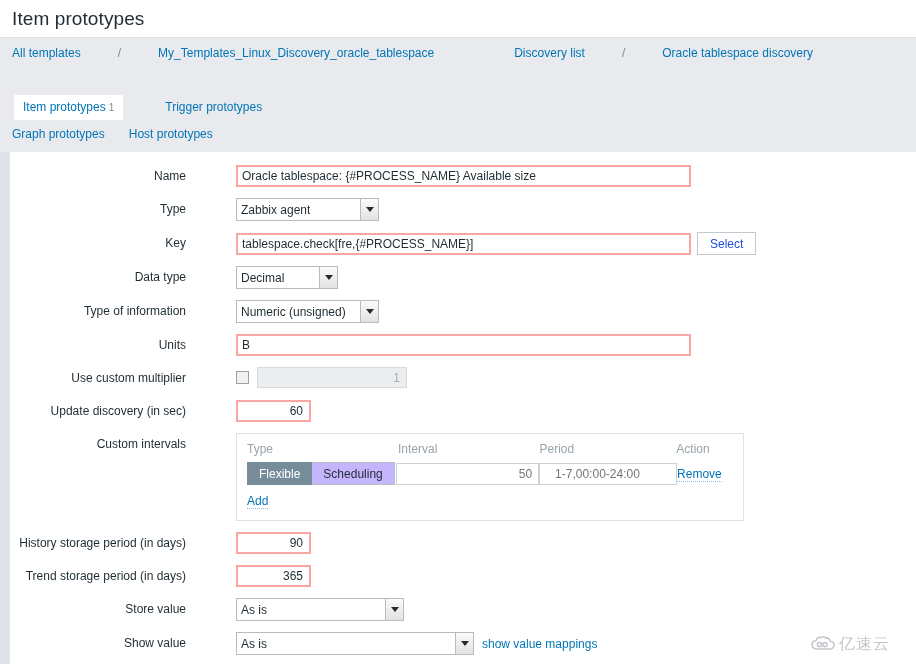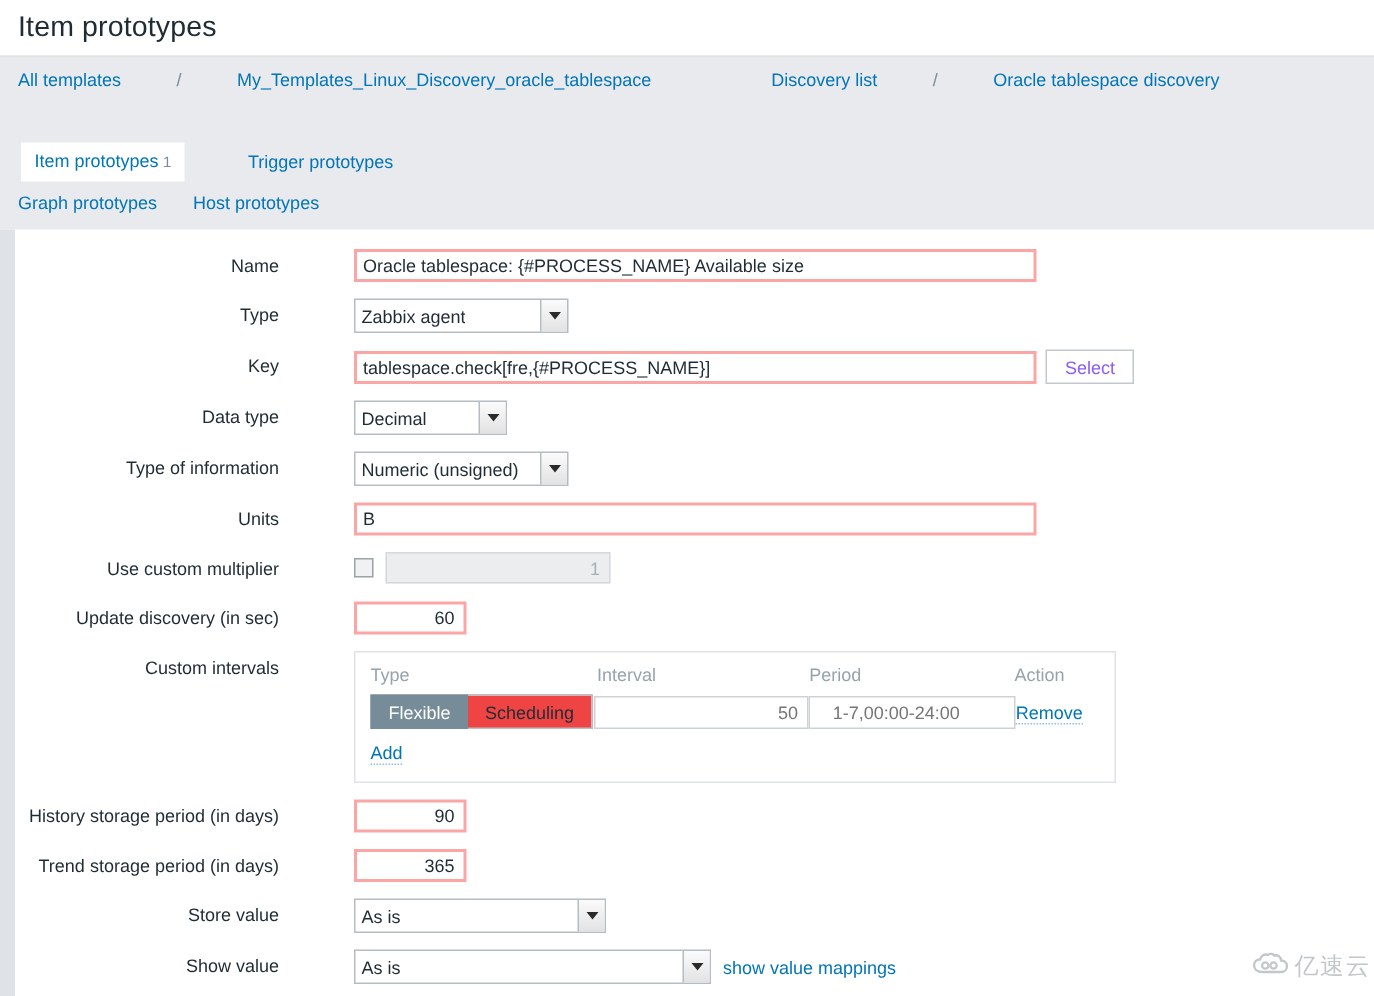--- a/index.html
+++ b/index.html
@@ -174,21 +174,21 @@
   .sel-store  { width: 168px; }
   .sel-show   { width: 238px; }
 
   .btn {
     height: 23px;
     padding: 0 12px;
     border: 1px solid #c3c8cc;
     background: #ffffff;
     font-family: "Liberation Sans", sans-serif;
     font-size: 12px;
-    color: #8b5cf6;
+    color: #1d4ed8;
     cursor: pointer;
     margin-left: 6px;
   }
 
   .cbx {
     width: 13px; height: 13px;
     border: 1px solid #9aa3aa;
     background: #f1f1f1;
     box-sizing: border-box;
     display: inline-block;
@@ -230,21 +230,21 @@
 
   .toggle { display: inline-flex; }
   .tg {
     height: 23px;
     line-height: 23px;
     padding: 0 11px;
     font-size: 12px;
     border: 1px solid #b8c0c6;
     box-sizing: border-box;
     cursor: pointer;
-    background: #ef4444;
+    background: #c4b5fd;
     color: #1f2c33;
   }
   .tg.on {
     background: #768d99;
     color: #ffffff;
     border-color: #768d99;
   }
   .tg + .tg { border-left: none; }
 
   input.ci-int {
@@ -323,21 +323,21 @@
     align-items: flex-start;
     justify-content: center;
     padding-top: 3px;
     box-sizing: border-box;
     flex: none;
   }
 
   
   .watermark {
     position: absolute;
-    right: 2px;
+    right: 26px;
     bottom: 9px;
     display: flex;
     align-items: flex-end;
     color: #b9bec4;
     font-size: 16px;
     letter-spacing: 1px;
     opacity: 0.85;
     pointer-events: none;
   }
   .watermark svg { margin-right: 4px; }

